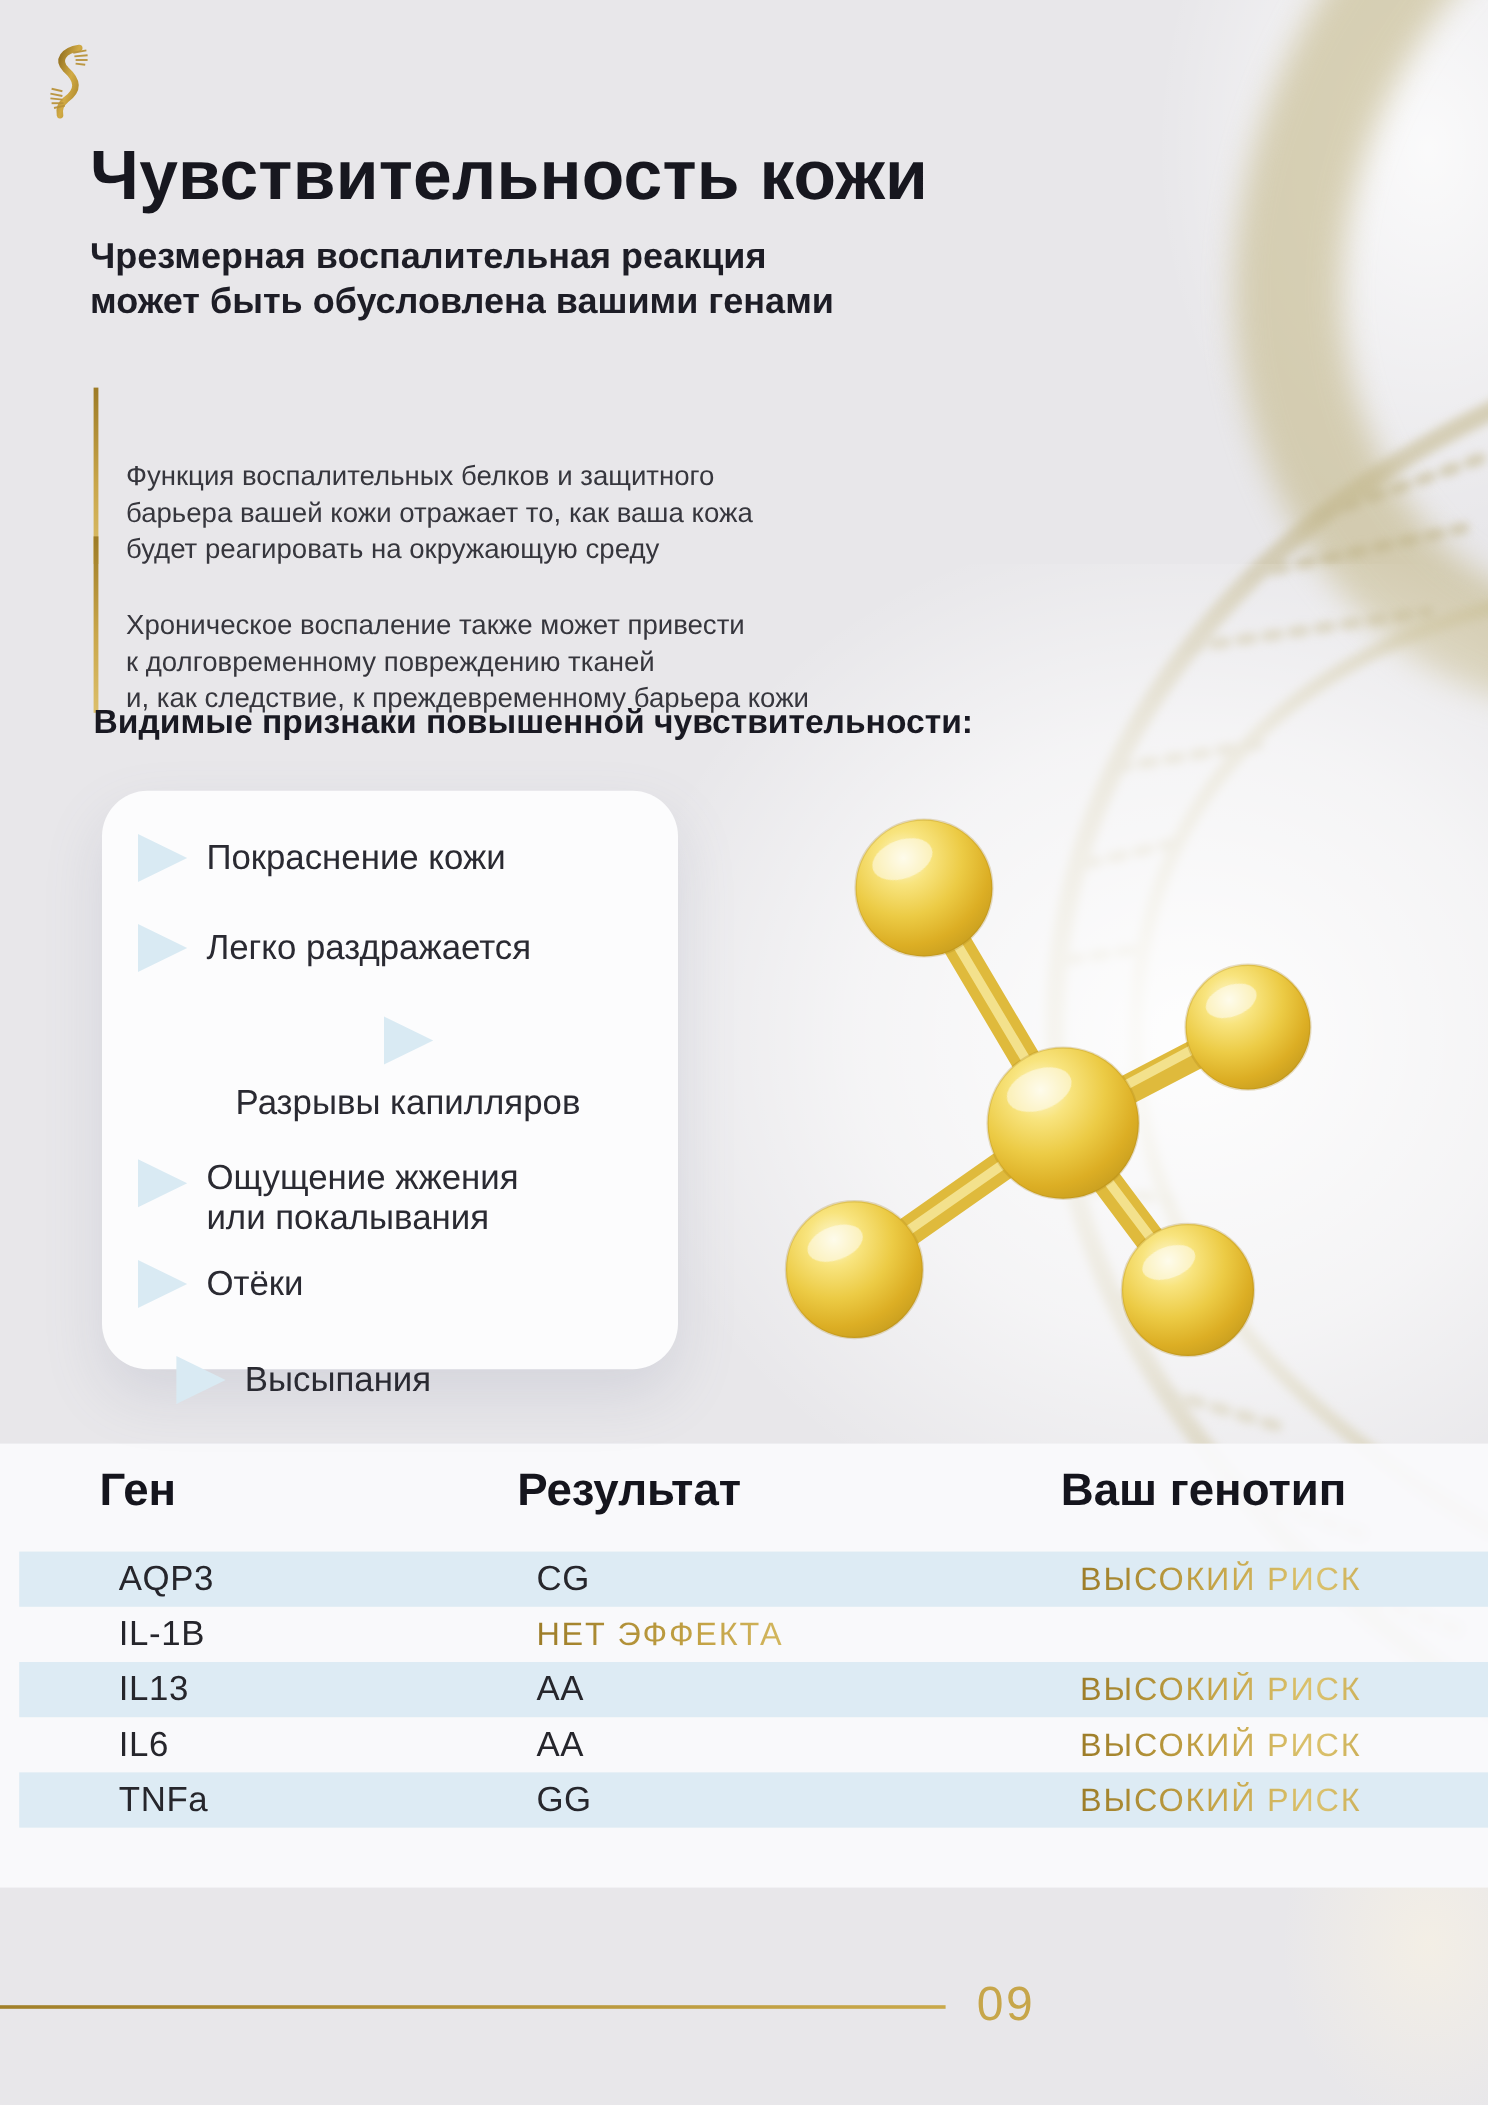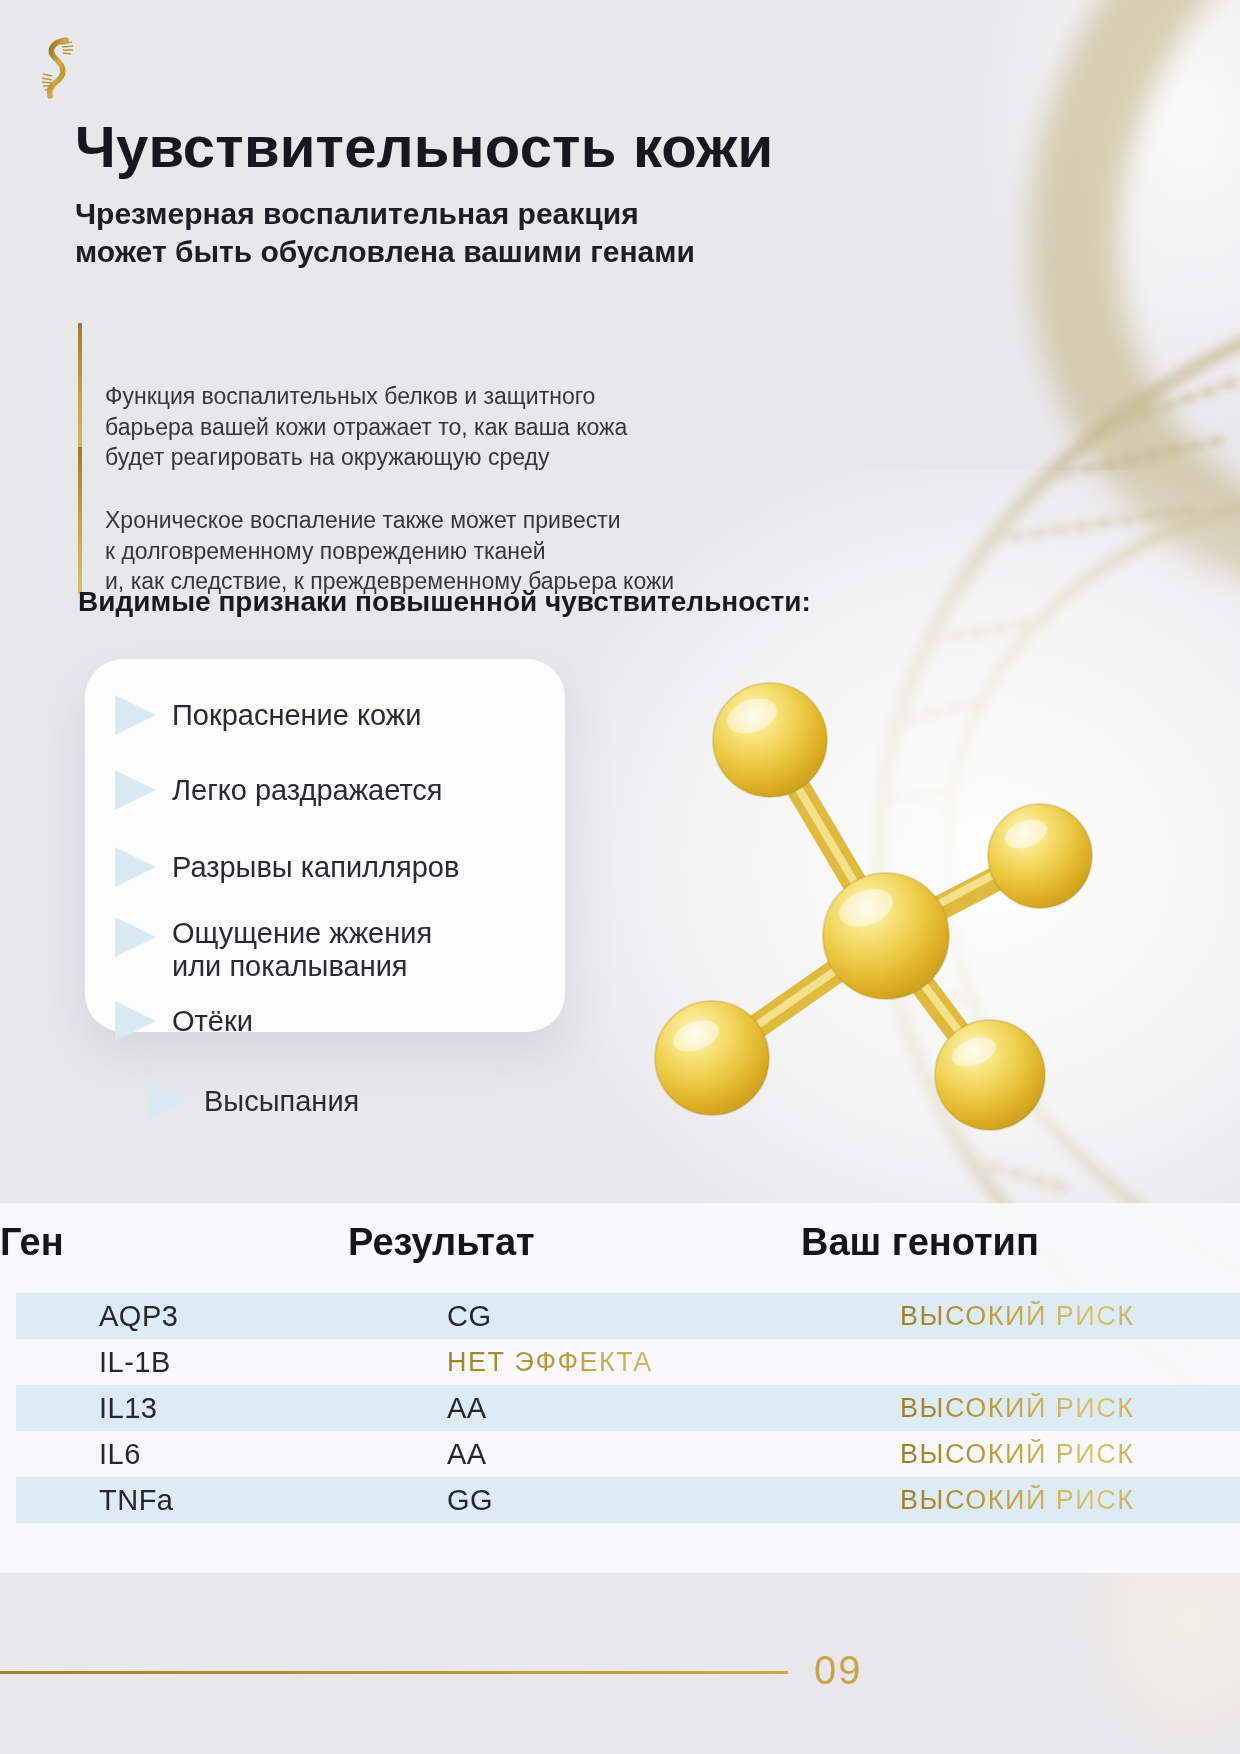--- a/index.html
+++ b/index.html
@@ -39,45 +39,45 @@
   
   .quote{left:78px;font-size:23px;line-height:30.5px;color:#36363d;
     padding-left:27px;white-space:pre-line;z-index:3;}
   .quote .bar{position:absolute;left:0;top:3px;bottom:3px;width:4px;
     background:linear-gradient(180deg,#9d7b26 0%,#c9a64a 55%,#dcbf6a 100%);}
   .quote1{top:320px;}
   .quote2{top:444px;}
 
   
   .signs-heading{left:78px;top:586px;font-size:28px;font-weight:800;color:#191922;z-index:3;}
-  .signs-card{left:85px;top:659px;width:480px;height:373px;background:#fcfcfd;
+  .signs-card{left:85px;top:659px;width:480px;height:482px;background:#fcfcfd;
     border-radius:38px;box-shadow:0 22px 48px rgba(118,124,152,.17);z-index:3;}
   .signs-card ul{list-style:none;margin:0;padding:0 0 0 30px;}
   .signs-card li{display:flex;align-items:center;gap:16px;
     font-size:29px;line-height:33px;color:#2a2a32;}
   .signs-card li.two-line{align-items:flex-start;white-space:pre-line;}
   .signs-card li.two-line .tri{margin-top:0;}
   .li-1{margin-top:36px;}
   .li-2{margin-top:35px;}
-  .li-3{margin-top:37px;}
+  .li-3{margin-top:37px;flex-direction:column;}
   .li-4{margin-top:30px;}
   .li-5{margin-top:18px;}
   .li-6{margin-top:40px;padding-left:32px;}
   .tri{width:0;height:0;flex-shrink:0;
     border-top:20px solid transparent;border-bottom:20px solid transparent;
     border-left:41px solid #d9eaf3;}
 
   
   .molecule{left:560px;top:600px;width:560px;height:560px;z-index:2;}
 
   
   .table-band{left:0;top:1203px;width:1240px;height:370px;
     background:rgba(250,250,252,.93);z-index:2;}
   .thead{position:absolute;left:0;top:18px;width:1240px;display:grid;
-    grid-template-columns:348px 453px 1fr;box-sizing:border-box;
+    grid-template-columns:348px 453px 1fr;padding-left:83px;box-sizing:border-box;
     font-size:38px;font-weight:800;color:#15151d;}
   .trows{position:absolute;left:16px;top:90px;width:1240px;}
   .trow{height:46px;display:grid;grid-template-columns:348px 453px 1fr;
     padding-left:83px;box-sizing:border-box;align-items:center;
     font-size:29px;color:#26262c;}
   .trow.blue{background:rgba(219,234,243,.95);}
   .gene-cell,.genotype-cell{letter-spacing:.5px;}
   .result-cell{font-size:27px;font-weight:500;letter-spacing:1.5px;color:#b5943b;}
   @supports ((-webkit-background-clip:text) or (background-clip:text)){
     .result-cell{

